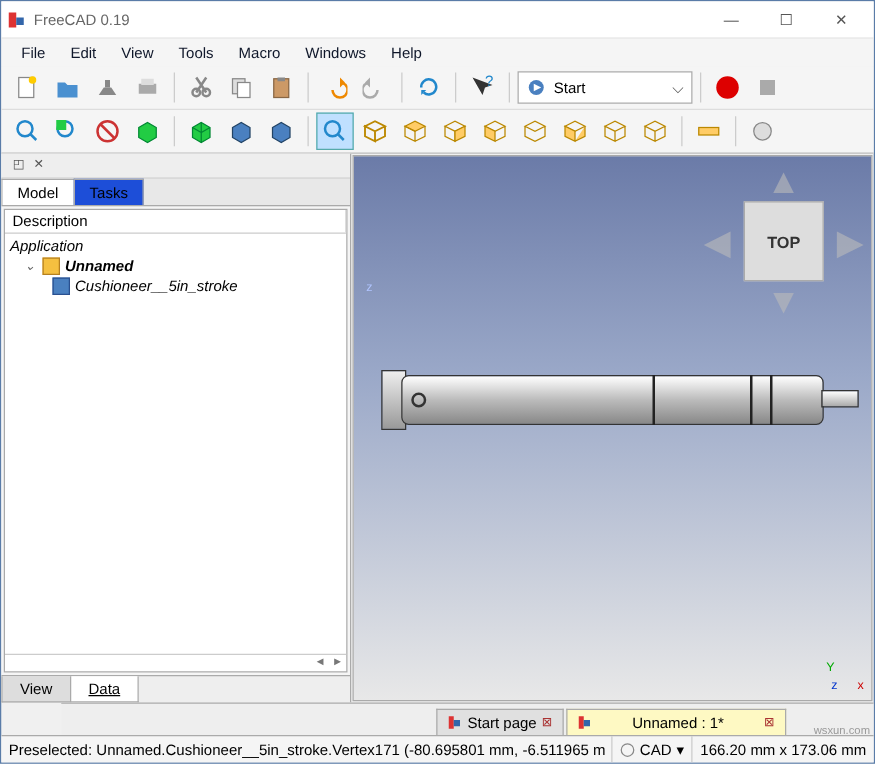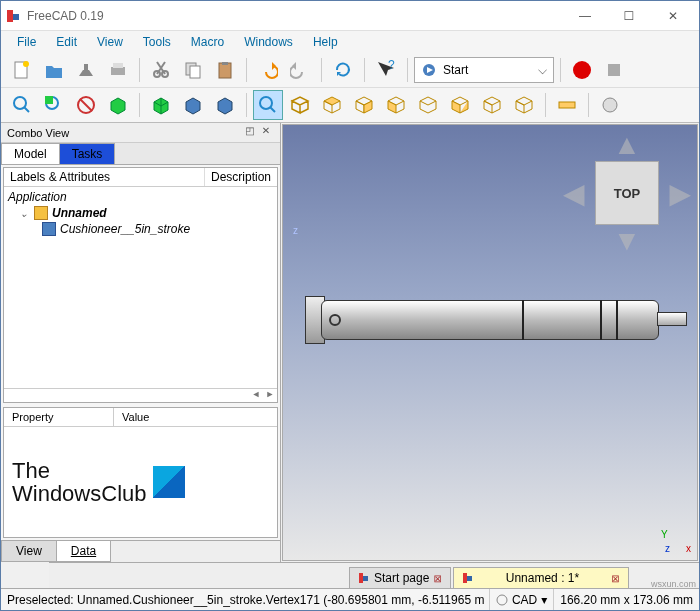--- a/index.html
+++ b/index.html
@@ -6,21 +6,21 @@
 body { width: 700px; height: 611px; background: #f0f0f0; display: flex; flex-direction: column; border: 1px solid #5a7ca8; overflow: hidden; }
 
 
 .titlebar { height: 30px; background: #fff; display: flex; align-items: center; padding: 0 4px; border-bottom: 1px solid #e0e0e0; }
 .titlebar .app-icon { width: 16px; height: 16px; margin-right: 6px; }
 .titlebar .title { flex: 1; color: #666; font-size: 12px; }
 .titlebar .winbtn { width: 44px; height: 28px; text-align: center; line-height: 28px; color: #555; }
 
 
 .menubar { height: 22px; display: flex; align-items: center; padding: 0 6px; background: #f5f5f5; }
-.menubar .menuitem { padding: 2px 10px; color: #0369a1; }
+.menubar .menuitem { padding: 2px 10px; color: #0f172a; }
 
 
 .toolbar { display: flex; align-items: center; padding: 2px 6px; gap: 2px; background: #f5f5f5; border-bottom: 1px solid #ddd; }
 .toolbar2 { display: flex; align-items: center; padding: 2px 6px; gap: 2px; background: #f5f5f5; border-bottom: 1px solid #bbb; }
 .tbtn { width: 30px; height: 30px; display: flex; align-items: center; justify-content: center; border: 1px solid transparent; }
 .tsep { width: 1px; height: 24px; background: #ccc; margin: 0 4px; }
 .wb-select { height: 26px; border: 1px solid #aaa; background: #fff; display: flex; align-items: center; padding: 0 6px; gap: 6px; min-width: 140px; }
 .wb-select .chev { margin-left: auto; color: #555; }
 .rec-dot { width: 18px; height: 18px; background: #d00; border-radius: 50%; }
 .tbtn.highlight { background: #bfe0ff; border: 1px solid #5aa; }
@@ -309,31 +309,29 @@
       <svg width="22" height="22">
         <circle cx="11" cy="11" r="7" fill="#ddd" stroke="#888"></circle>
       </svg>
     </div>
 </div>
 
 <div class="mainrow">
 
   <div class="combo">
     <div class="panel-header">
-      <span class="t">Combo View</span>
       <span class="pbtn">◰</span>
       <span class="pbtn">✕</span>
     </div>
     <div class="tabs">
       <div class="tab active">Model</div>
       <div class="tab">Tasks</div>
     </div>
     <div class="tree">
       <div class="tree-hdr">
-        <div>Labels &amp; Attributes</div>
         <div>Description</div>
       </div>
       <div class="tree-body">
         <div class="tree-row">
             <span>Application</span>
           </div>
         <div class="tree-row" style="padding-left:10px">
           <span class="toggle">⌄</span>
           <span class="doc-icon"></span>
           <b>Unnamed</b>
@@ -341,31 +339,20 @@
         <div class="tree-row" style="padding-left:34px">
           <span class="part-icon"></span>
           <span>Cushioneer__5in_stroke</span>
         </div>
       </div>
       <div class="tree-scroll">
           <div>◄</div>
           <div>►</div>
         </div>
     </div>
-    <div class="prop">
-      <div class="prop-hdr">
-        <div>Property</div>
-        <div>Value</div>
-      </div>
-      <div class="prop-body">
-        <div class="wc-text" style="white-space:pre-line">The
-WindowsClub</div>
-        <div class="wc-logo"></div>
-      </div>
-    </div>
     <div class="prop-tabs">
       <div class="pt">View</div>
       <div class="pt active">Data</div>
     </div>
   </div>
 
   <div class="view3d">
     <div class="navcube">
       <div class="arrow a-up">▲</div>
       <div class="arrow a-dn">▼</div>

